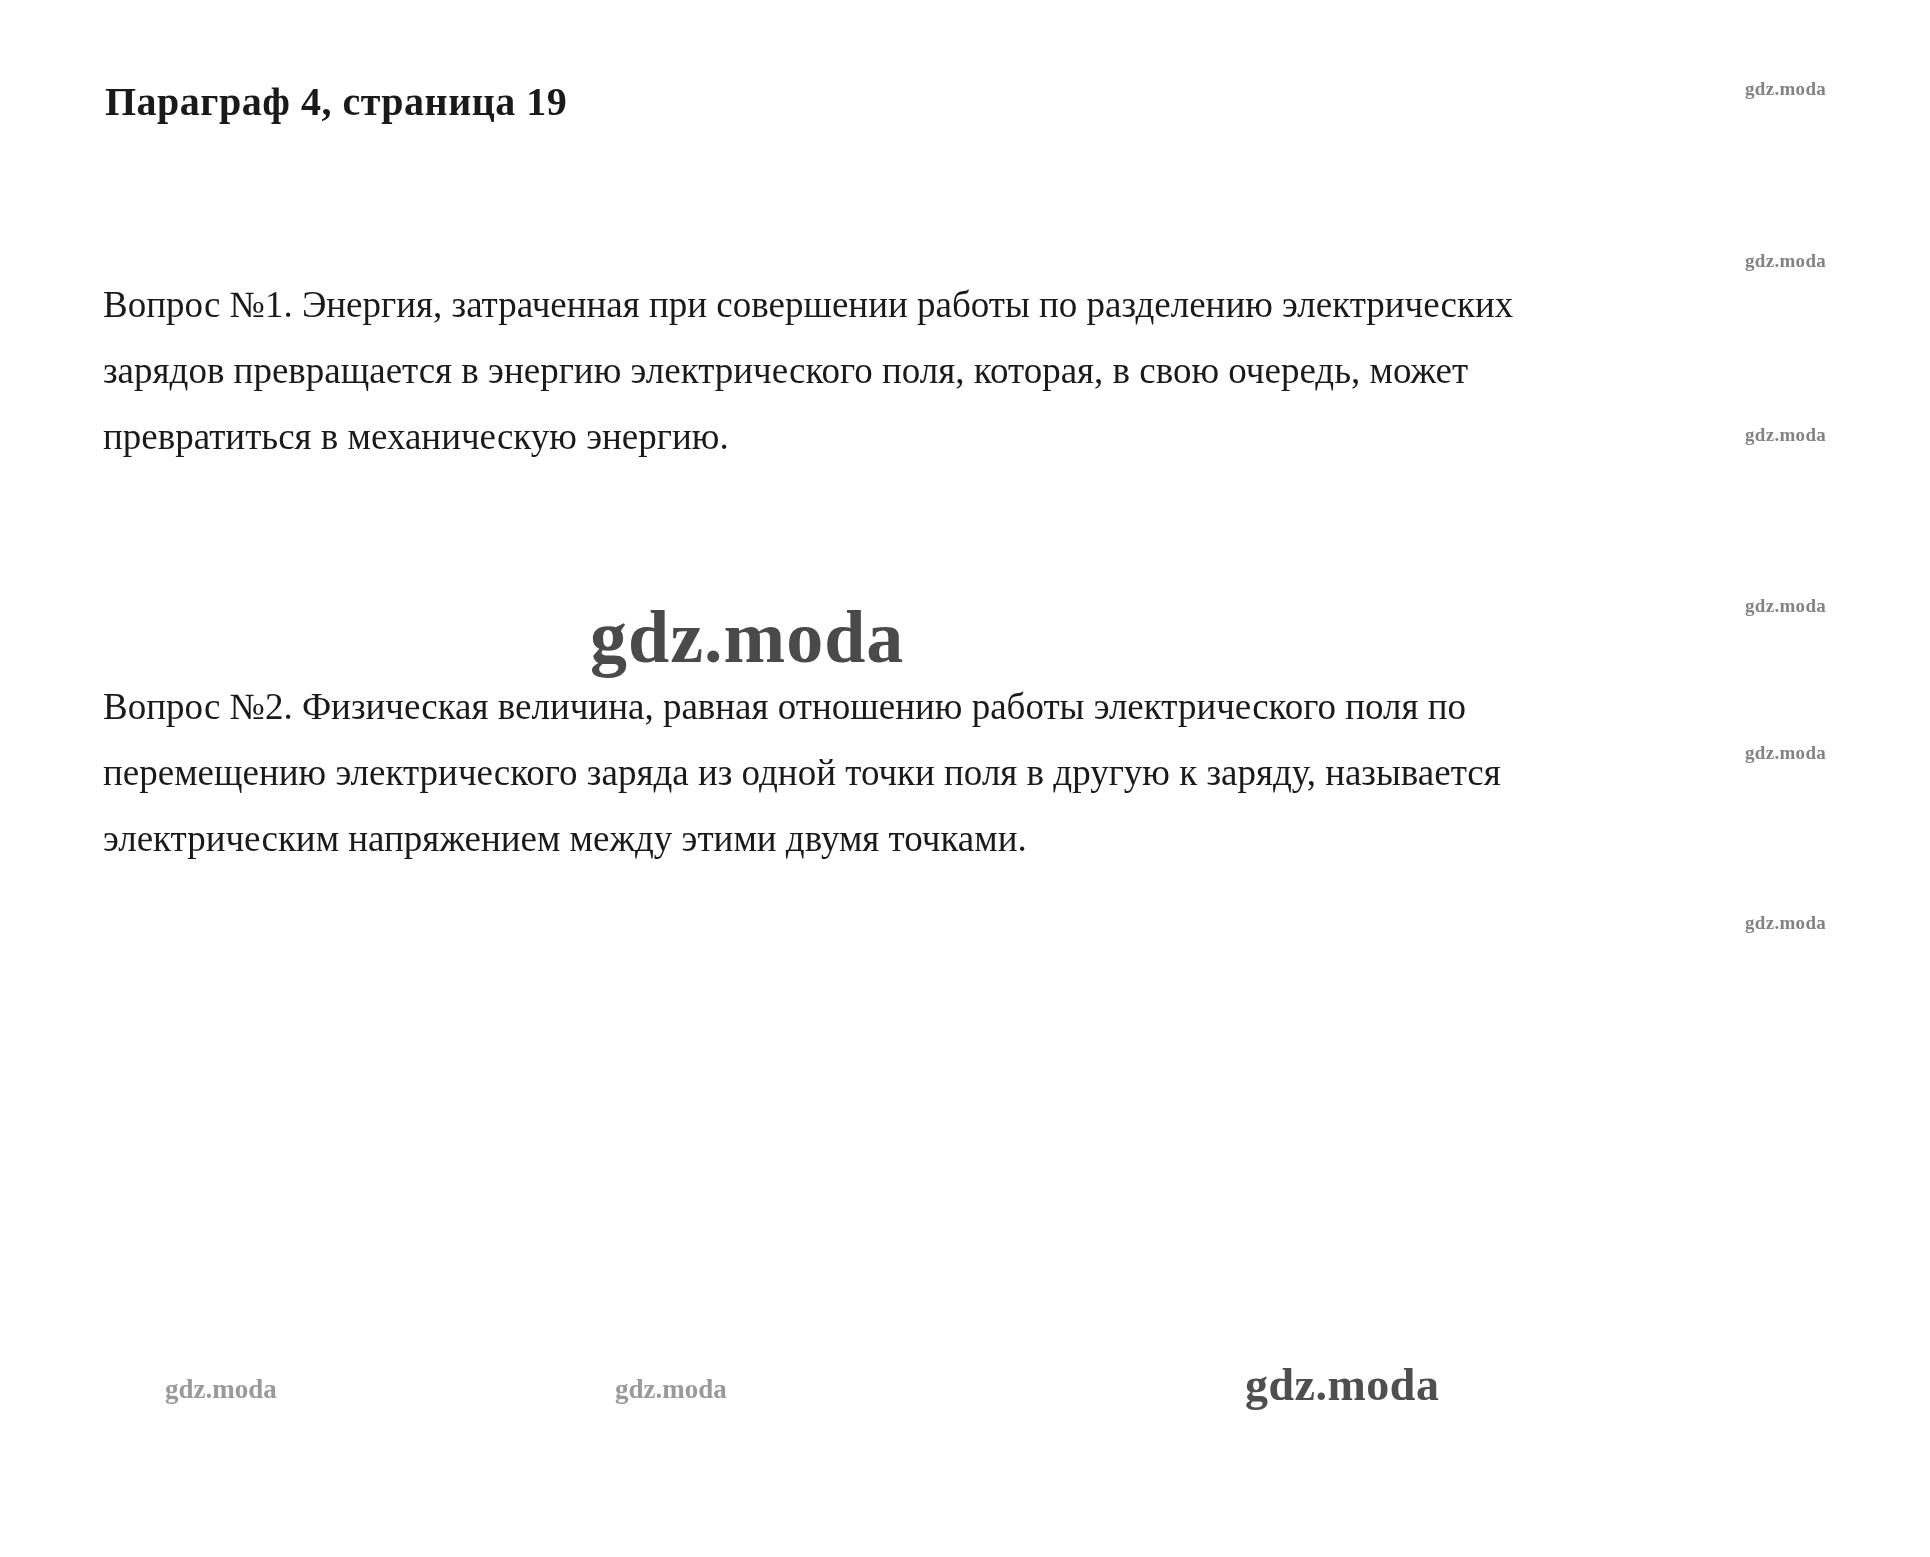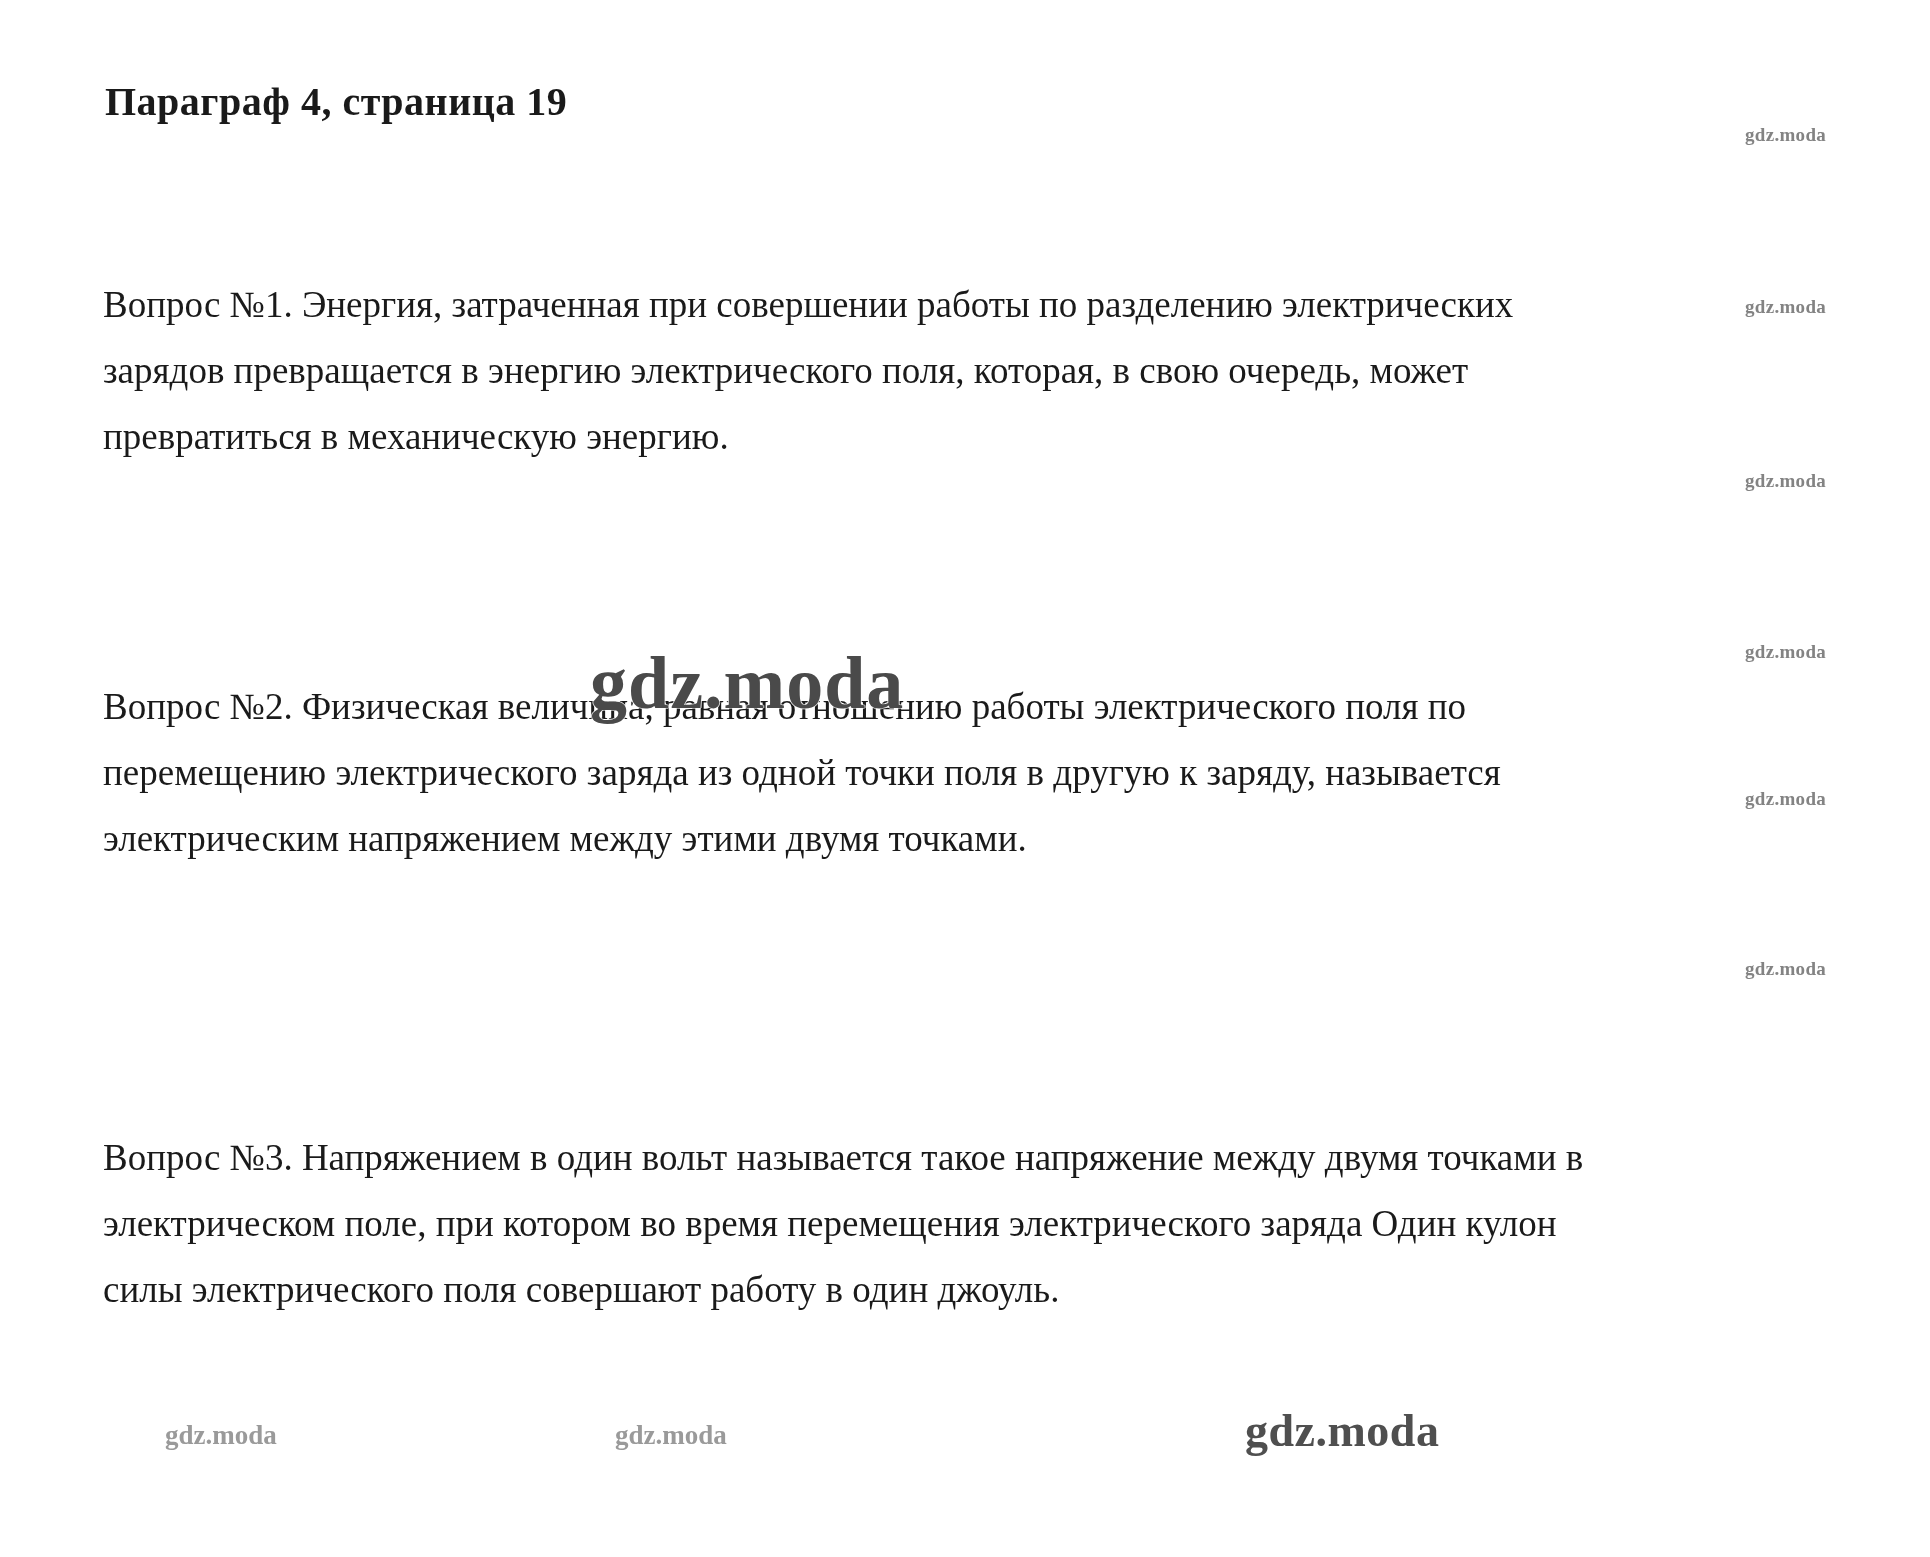--- a/index.html
+++ b/index.html
@@ -50,21 +50,20 @@
 
   
   .wm {
     position: absolute;
     color: #555;
     font-family: "Liberation Serif", serif;
     font-weight: bold;
     pointer-events: none;
     white-space: nowrap;
     user-select: none;
-    margin-top: 46px;
   }
   .wm-small {
     font-size: 19px;
     color: #7d7d7d;
     letter-spacing: 0.3px;
     opacity: 0.95;
   }
   .wm-big {
     font-size: 74px;
     color: #4a4a4a;
@@ -97,23 +96,20 @@
   <div class="doc-title">Параграф 4, страница 19</div>
 
   <div class="block" id="q1">
     <p>Вопрос №1. Энергия, затраченная при совершении работы по разделению электрических зарядов превращается в энергию электрического поля, которая, в свою очередь, может превратиться в механическую энергию.</p>
   </div>
 
   <div class="block" id="q2">
     <p>Вопрос №2. Физическая величина, равная отношению работы электрического поля по перемещению электрического заряда из одной точки поля в другую к заряду, называется электрическим напряжением между этими двумя точками.</p>
   </div>
 
-  <div class="block" id="q3">
-    <p>Вопрос №3. Напряжением в один вольт называется такое напряжение между двумя точками в электрическом поле, при котором во время перемещения электрического заряда Один кулон силы электрического поля совершают работу в один джоуль.</p>
-  </div>
 
   <div id="watermark-layer">
       <div class="wm wm-small" style="left: 1745px; top: 78px;">gdz.moda</div>
       <div class="wm wm-small" style="left: 1745px; top: 250px;">gdz.moda</div>
       <div class="wm wm-small" style="left: 1745px; top: 424px;">gdz.moda</div>
       <div class="wm wm-small" style="left: 1745px; top: 595px;">gdz.moda</div>
       <div class="wm wm-small" style="left: 1745px; top: 742px;">gdz.moda</div>
       <div class="wm wm-small" style="left: 1745px; top: 912px;">gdz.moda</div>
       <div class="wm wm-big" style="left: 590px; top: 595px;">gdz.moda</div>
       <div class="wm wm-tiny-grey" style="left: 165px; top: 1374px;">gdz.moda</div>

